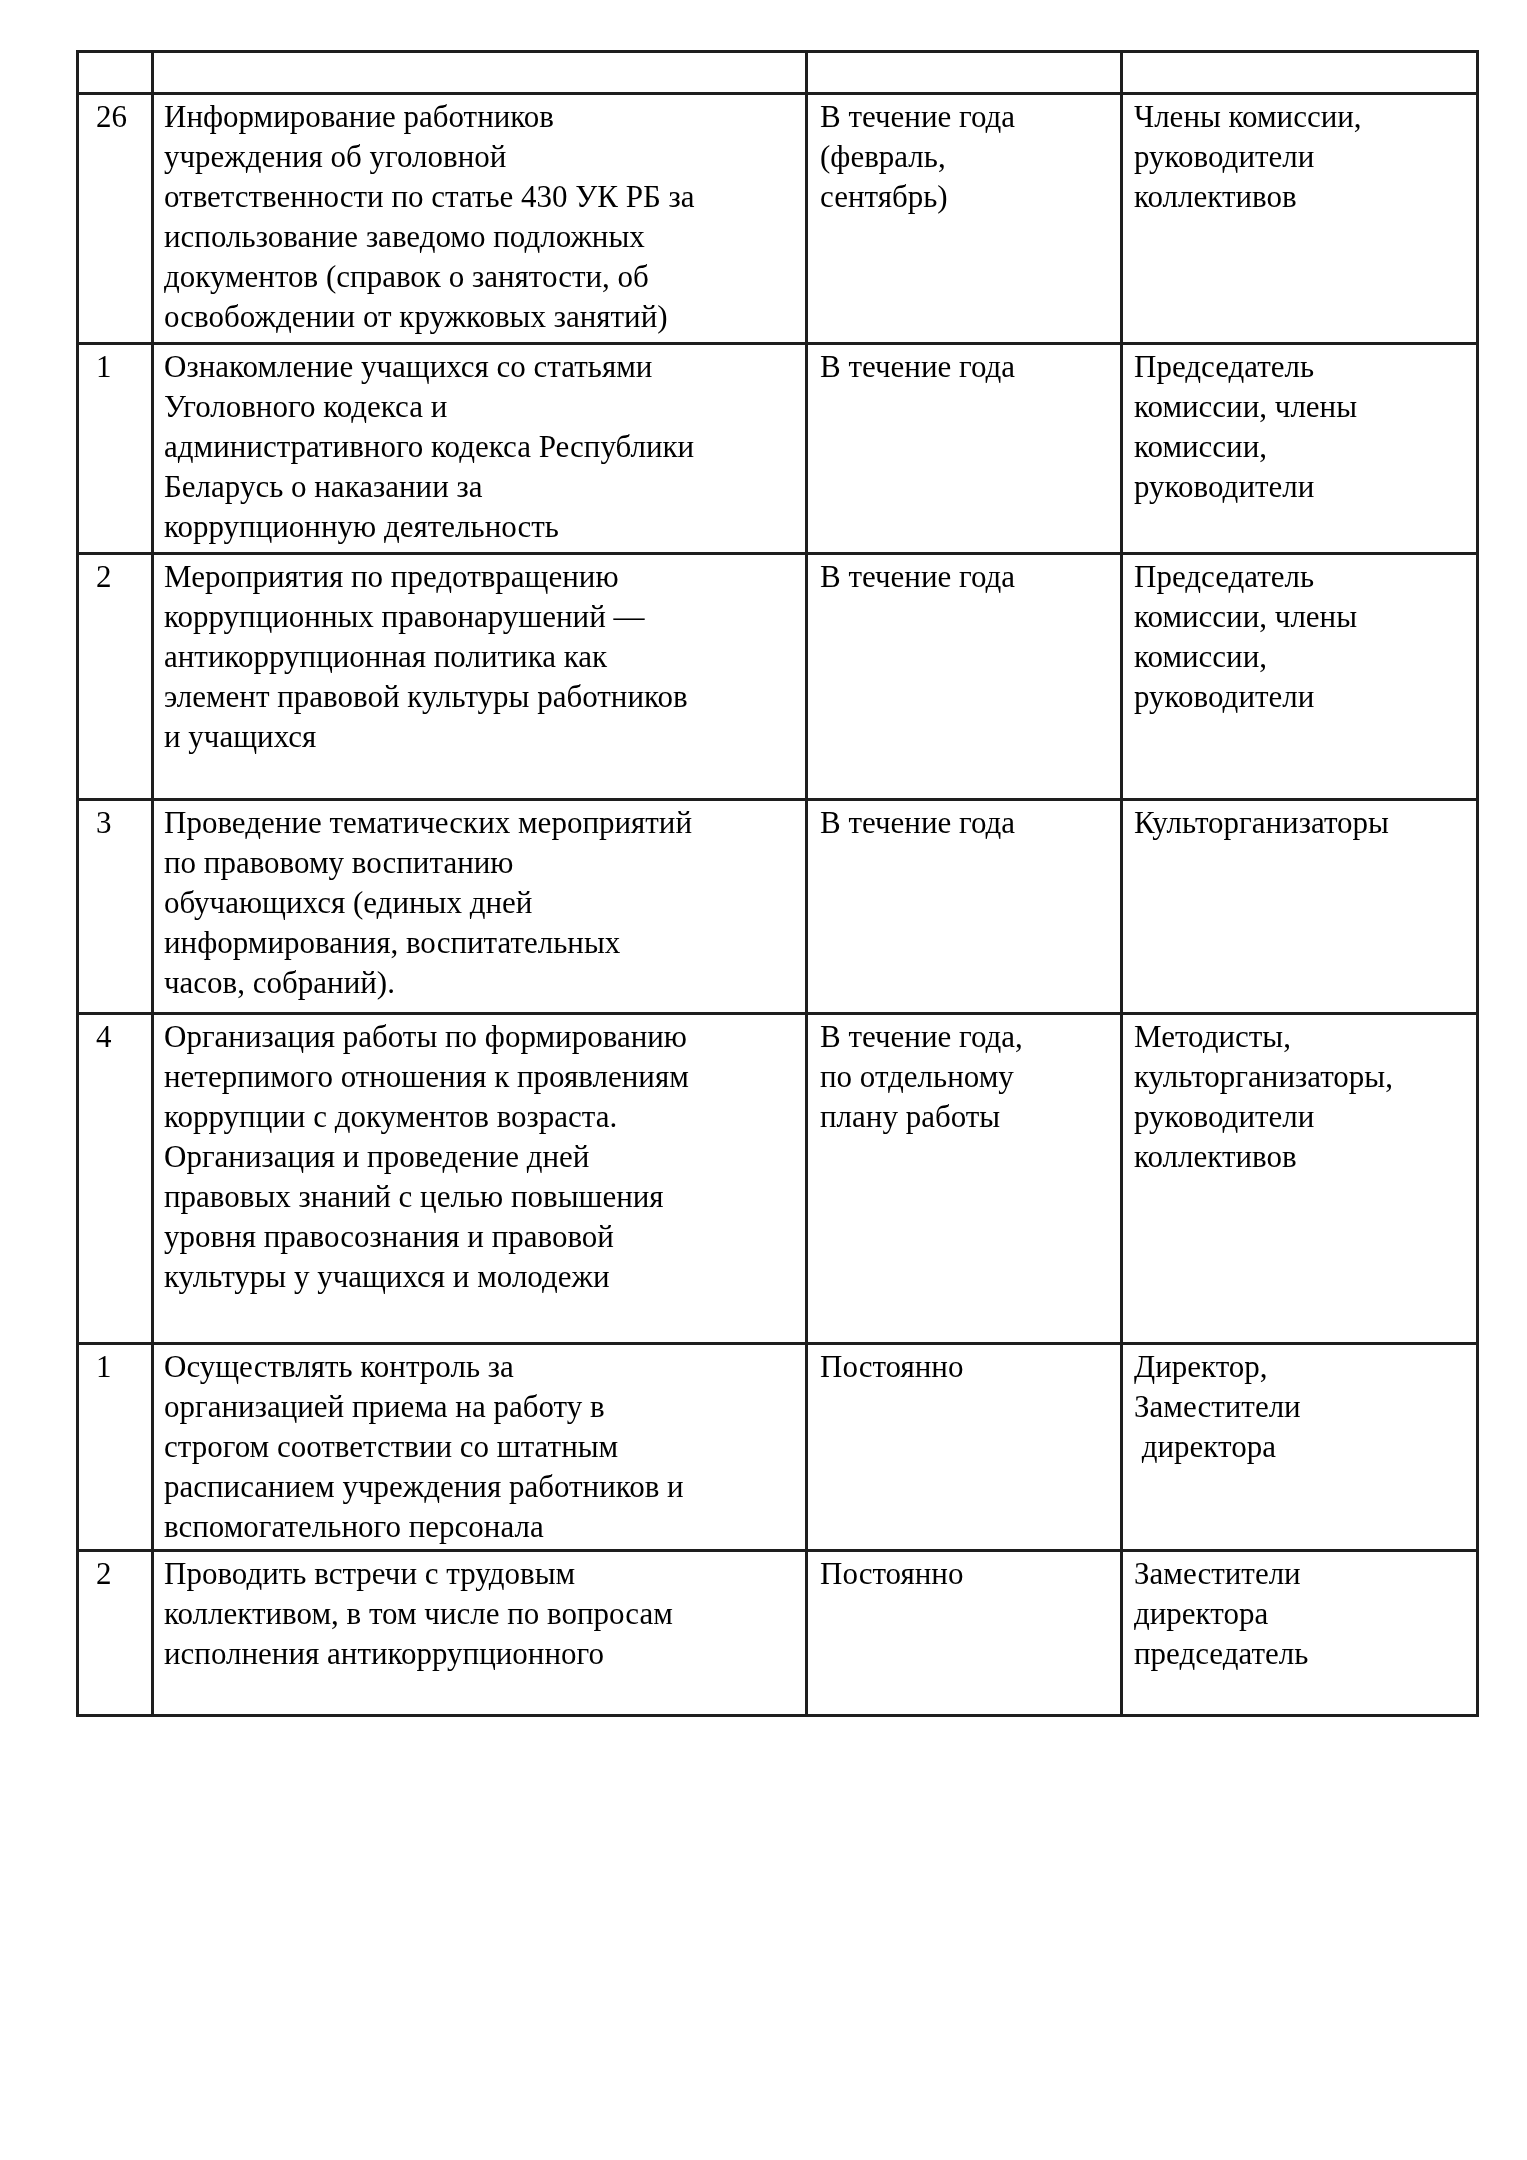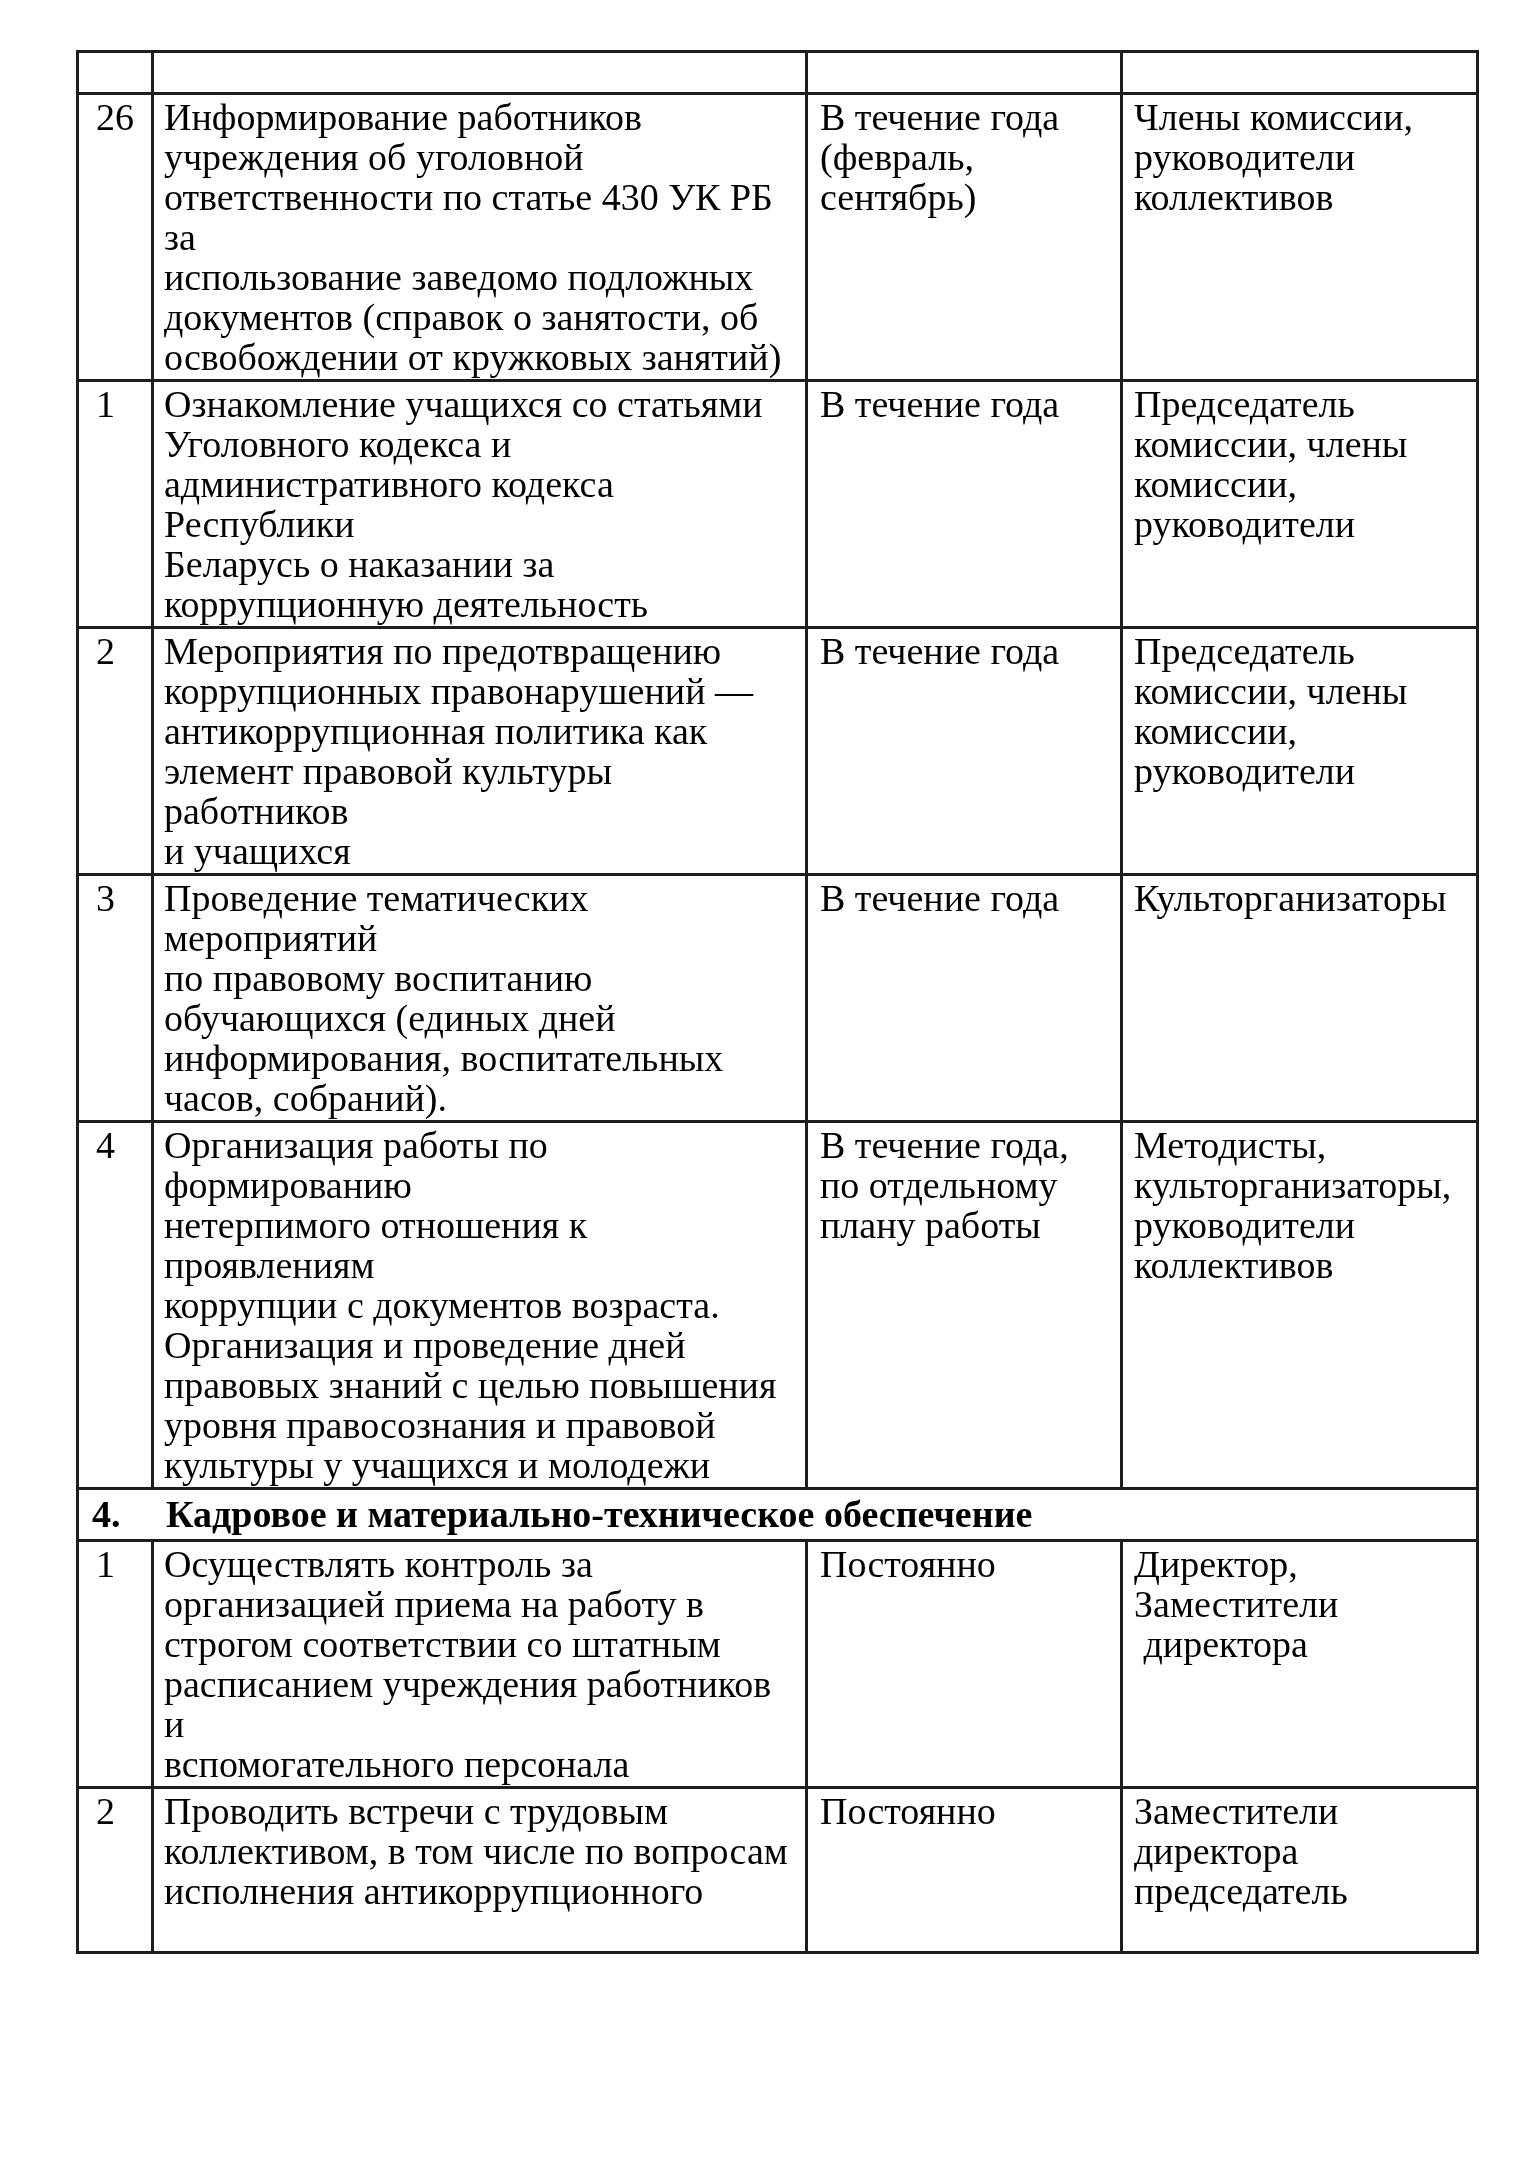--- a/index.html
+++ b/index.html
@@ -24,21 +24,21 @@
     position: absolute;
     left: 76px;
     top: 50px;
     width: 1400px;
     border-collapse: collapse;
     table-layout: fixed;
   }
   table.plan-table td {
     border: 3px solid #1e1e1e;
     vertical-align: top;
-    font-size: 38px;
+    font-size: 31px;
     line-height: 40px;
     color: #000000;
     overflow: hidden;
   }
   td.cell-num        { padding: 2px 4px 2px 17px; }
   td.cell-activity   { padding: 2px 6px 2px 10px; white-space: pre-wrap; }
   td.cell-timing     { padding: 2px 14px 2px 12px; white-space: pre-wrap; }
   td.cell-responsible{ padding: 2px 6px 2px 11px; white-space: pre-wrap; }
   tr.section-row td {
     font-weight: bold;
@@ -129,23 +129,20 @@
 уровня правосознания и правовой
 культуры у учащихся и молодежи</td>
           <td class="cell-timing">В течение года,
 по отдельному
 плану работы</td>
           <td class="cell-responsible">Методисты,
 культорганизаторы,
 руководители
 коллективов</td>
         </tr>
-        <tr class="section-row" style="height: 52px;">
-          <td colspan="4"><span class="sec-num">4.</span><span>Кадровое и материально-техническое обеспечение</span></td>
-        </tr>
         <tr style="height: 195px;">
           <td class="cell-num">1</td>
           <td class="cell-activity">Осуществлять контроль за
 организацией приема на работу в
 строгом соответствии со штатным
 расписанием учреждения работников и
 вспомогательного персонала</td>
           <td class="cell-timing">Постоянно</td>
           <td class="cell-responsible">Директор,
 Заместители

